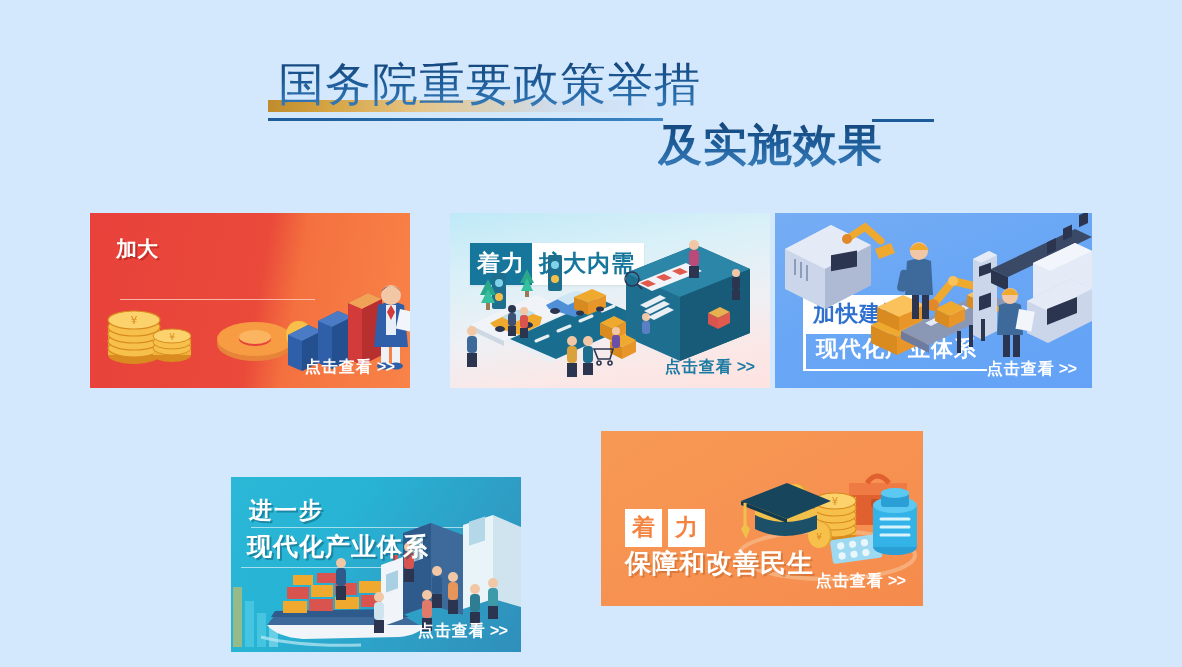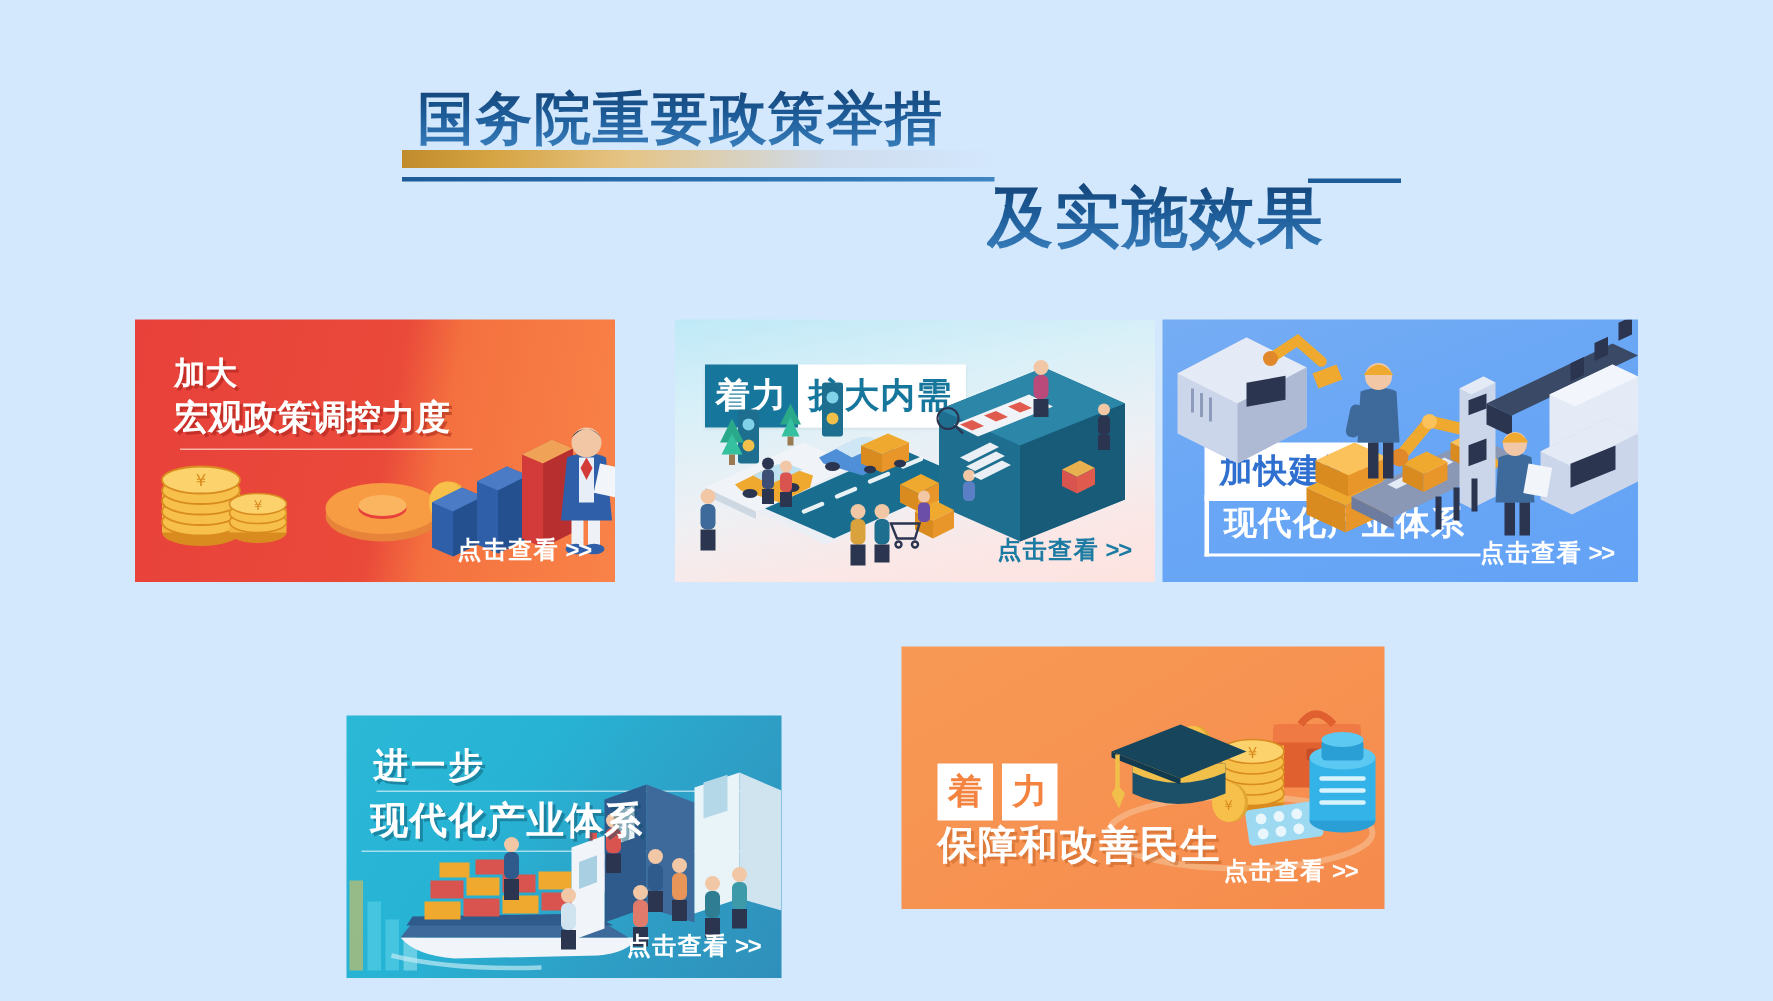--- a/index.html
+++ b/index.html
@@ -10,21 +10,21 @@
     font-family:"Liberation Sans","DejaVu Sans",sans-serif;
     overflow:hidden;
     position:relative;
   }
   .page{position:relative;width:1182px;height:667px;}
 
   
   .header{position:absolute;left:0;top:0;width:1182px;height:165px;}
   .title-line1{
     position:absolute;left:278px;top:54px;
-    font-size:38px;font-weight:bold;letter-spacing:1px;
+    font-size:46px;font-weight:normal;letter-spacing:1px;
     color:#1f5b96;
     background:linear-gradient(180deg,#123f72 0%,#1d5c98 45%,#3f86c4 100%);
     -webkit-background-clip:text;background-clip:text;
     -webkit-text-fill-color:transparent;
     text-shadow:0 0 0 rgba(0,0,0,0);
     white-space:nowrap;
     font-family:"DejaVu Serif","Liberation Serif",serif;
   }
   .title-underbar{
     position:absolute;left:268px;top:100px;width:395px;height:12px;
@@ -190,21 +190,20 @@
         <path d="M288 92 q14 -6 26 0 l4 42 h-34 z" fill="#2f5fa8"></path>
         <rect x="296" y="92" width="10" height="30" fill="#e8eef7"></rect>
         <path d="M301 92 l4 7 l-4 8 l-4 -8 z" fill="#d33a3a"></path>
         <circle cx="301" cy="82" r="10" fill="#f2c7a5"></circle>
         <path d="M291 79 q10 -12 20 0 q-4 -6 -10 -6 q-7 0 -10 6z" fill="#2b3550"></path>
         <rect x="310" y="96" width="16" height="20" fill="#f2f6fb" transform="rotate(12 310 96)"></rect>
       </g>
     </svg>
     <div class="hline rule"></div>
     <div class="card-text t1">加大</div>
-    <div class="card-text t2">宏观政策调控力度</div>
     <div class="cta"><span>点击查看</span><span class="arrows">&gt;&gt;</span></div>
   </div>
 
   <div class="card" id="card2">
     <svg class="ill" style="left:0;top:0;" width="320" height="175" viewBox="0 0 320 175">
 
       <polygon points="40,120 140,78 200,104 100,150" fill="#e9eff5"></polygon>
       <polygon points="60,126 150,86 196,106 106,146" fill="#196e8f"></polygon>
       <g stroke="#ffffff" stroke-width="3" stroke-linecap="round" opacity=".9">
         <line x1="86" y1="128" x2="98" y2="123"></line>

